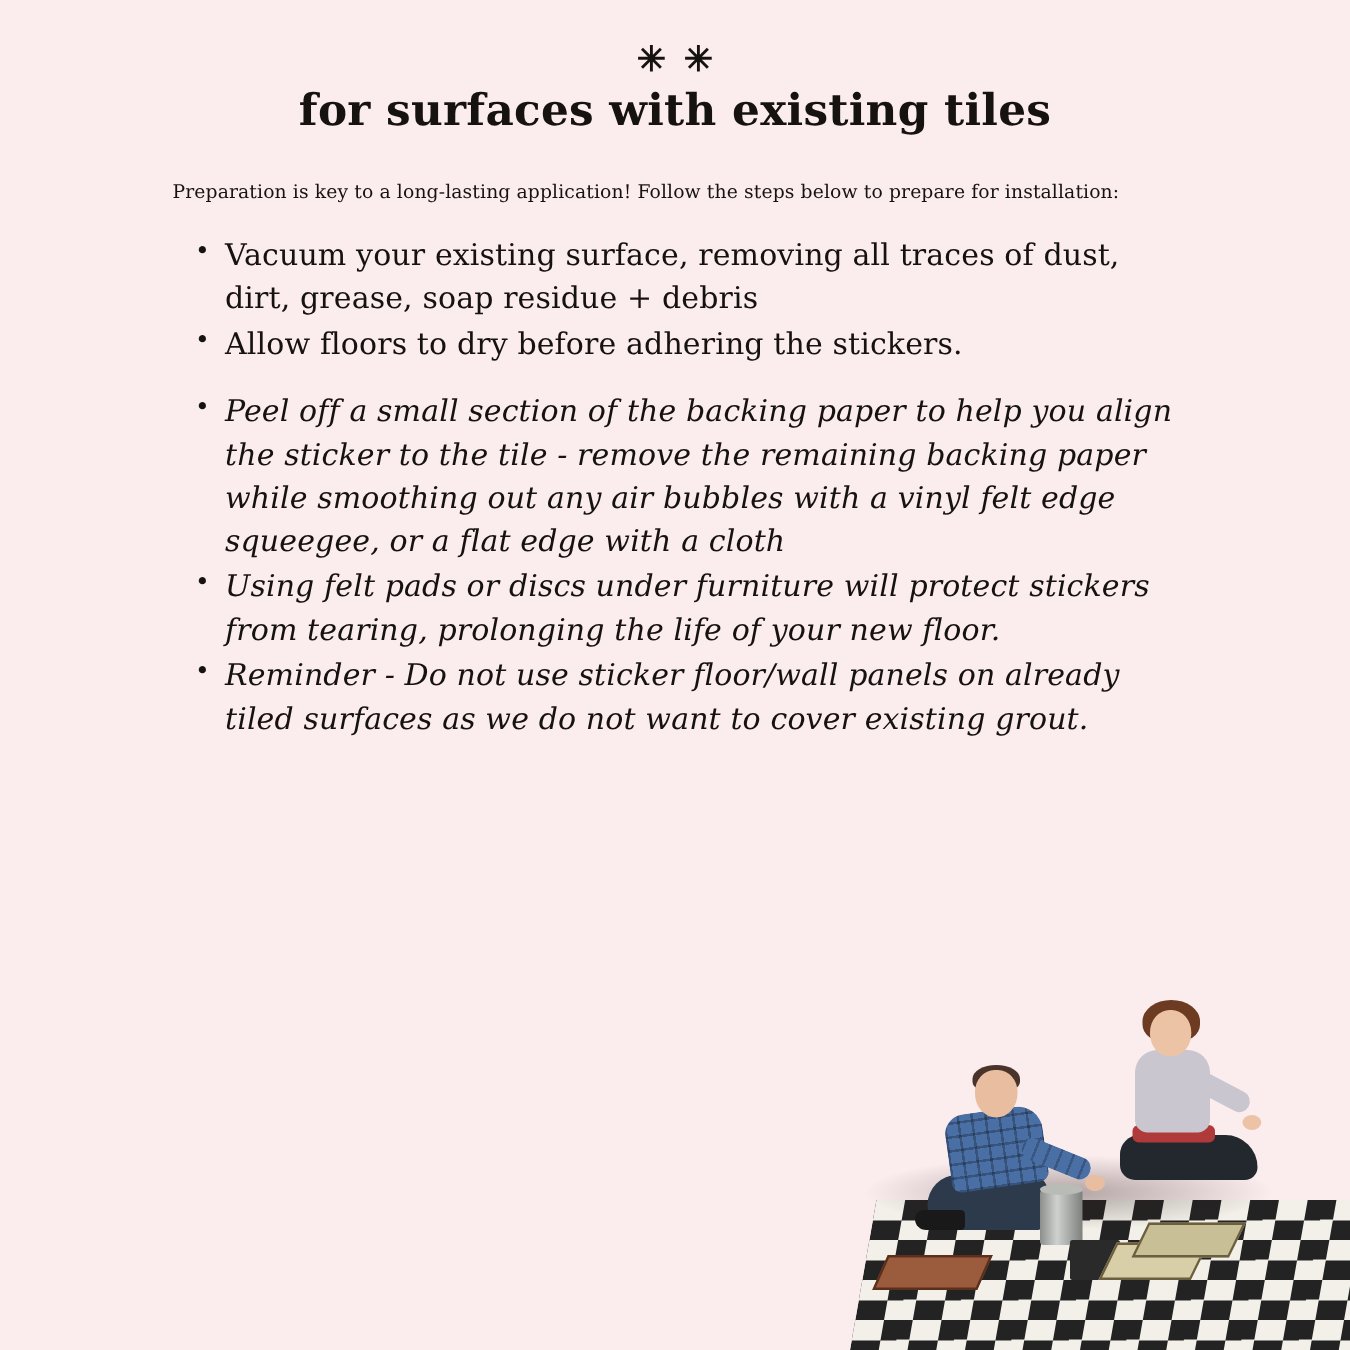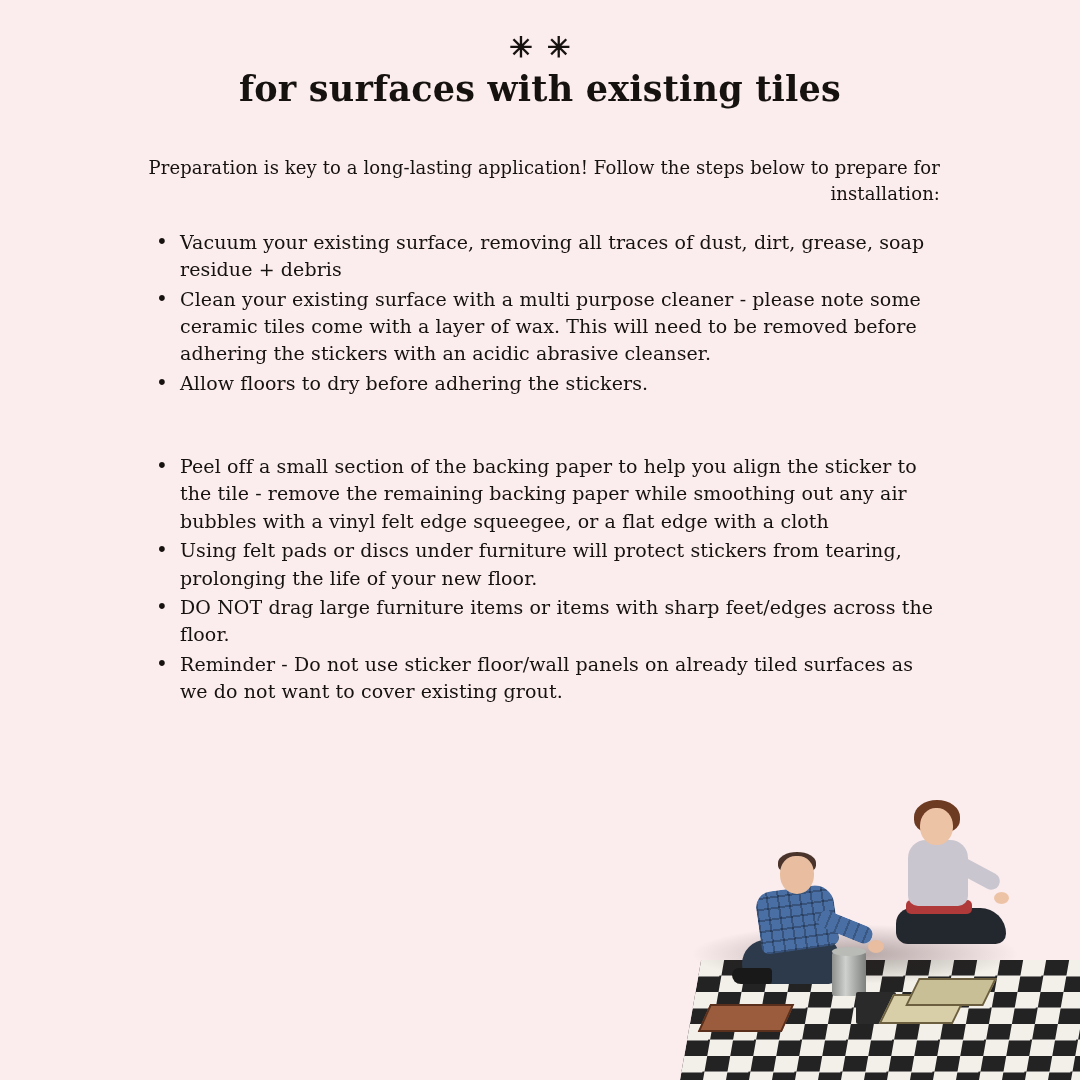--- a/index.html
+++ b/index.html
@@ -46,49 +46,49 @@
   .spark {
     font-size: 28px;
     line-height: 1;
     position: relative;
     top: -2px;
     color: #16120f;
   }
 
   
   .intro {
-    margin: 40px 140px 0 138px;
-    font-size: 18px;
+    margin: 28px 140px 0 138px;
+    font-size: 15px;
     line-height: 1.45;
     letter-spacing: 0.1px;
-    text-align: right;
   }
 
   .list {
     margin: 22px 140px 0 150px;
     padding: 0;
     list-style: none;
   }
   .list li {
     position: relative;
     padding-left: 30px;
     margin-bottom: 2px;
-    font-size: 19px;
+    font-size: 24px;
     line-height: 1.44;
     letter-spacing: 0.1px;
   }
   .list li::before {
     content: "•";
     position: absolute;
     left: 6px;
     top: -1px;
     font-size: 20px;
   }
   .list.second {
-    margin-top: 56px;
+    margin-top: 20px;
+    font-style: italic;
   }
 
   
   .illustration {
     position: absolute;
     right: 0;
     bottom: 0;
     width: 400px;
     height: 300px;
     overflow: hidden;
@@ -336,28 +336,26 @@
       <span class="spark">✳</span>
       <span class="spark">✳</span>
     </div>
     <div class="title-line">for surfaces with existing tiles</div>
   </div>
 
   <p class="intro">Preparation is key to a long-lasting application!  Follow the steps below to prepare for installation:</p>
 
   <ul class="list first">
     <li>Vacuum your existing surface, removing all traces of dust, dirt, grease, soap residue + debris</li>
-    <li>Clean your existing surface with a multi purpose cleaner - please note some ceramic tiles come with a layer of wax.  This will need to be removed before adhering the stickers with an acidic abrasive cleanser.</li>
     <li>Allow floors to dry before adhering the stickers.</li>
   </ul>
 
   <ul class="list second">
     <li>Peel off a small section of the backing paper to help you align the sticker to the tile - remove the remaining backing paper while smoothing out any air bubbles with a vinyl felt edge squeegee, or a flat edge with a cloth</li>
     <li>Using felt pads or discs under furniture will protect stickers from tearing, prolonging the life of your new floor.</li>
-    <li>DO NOT drag large furniture items or items with sharp feet/edges across the floor.</li>
     <li>Reminder - Do not use sticker floor/wall panels on already tiled surfaces as we do not want to cover existing grout.</li>
   </ul>
 
   <div class="illustration">
     <div class="floor"></div>
     <div class="floor-shadow"></div>
 
     <div class="panel-c"></div>
 
     <div class="figure man">

